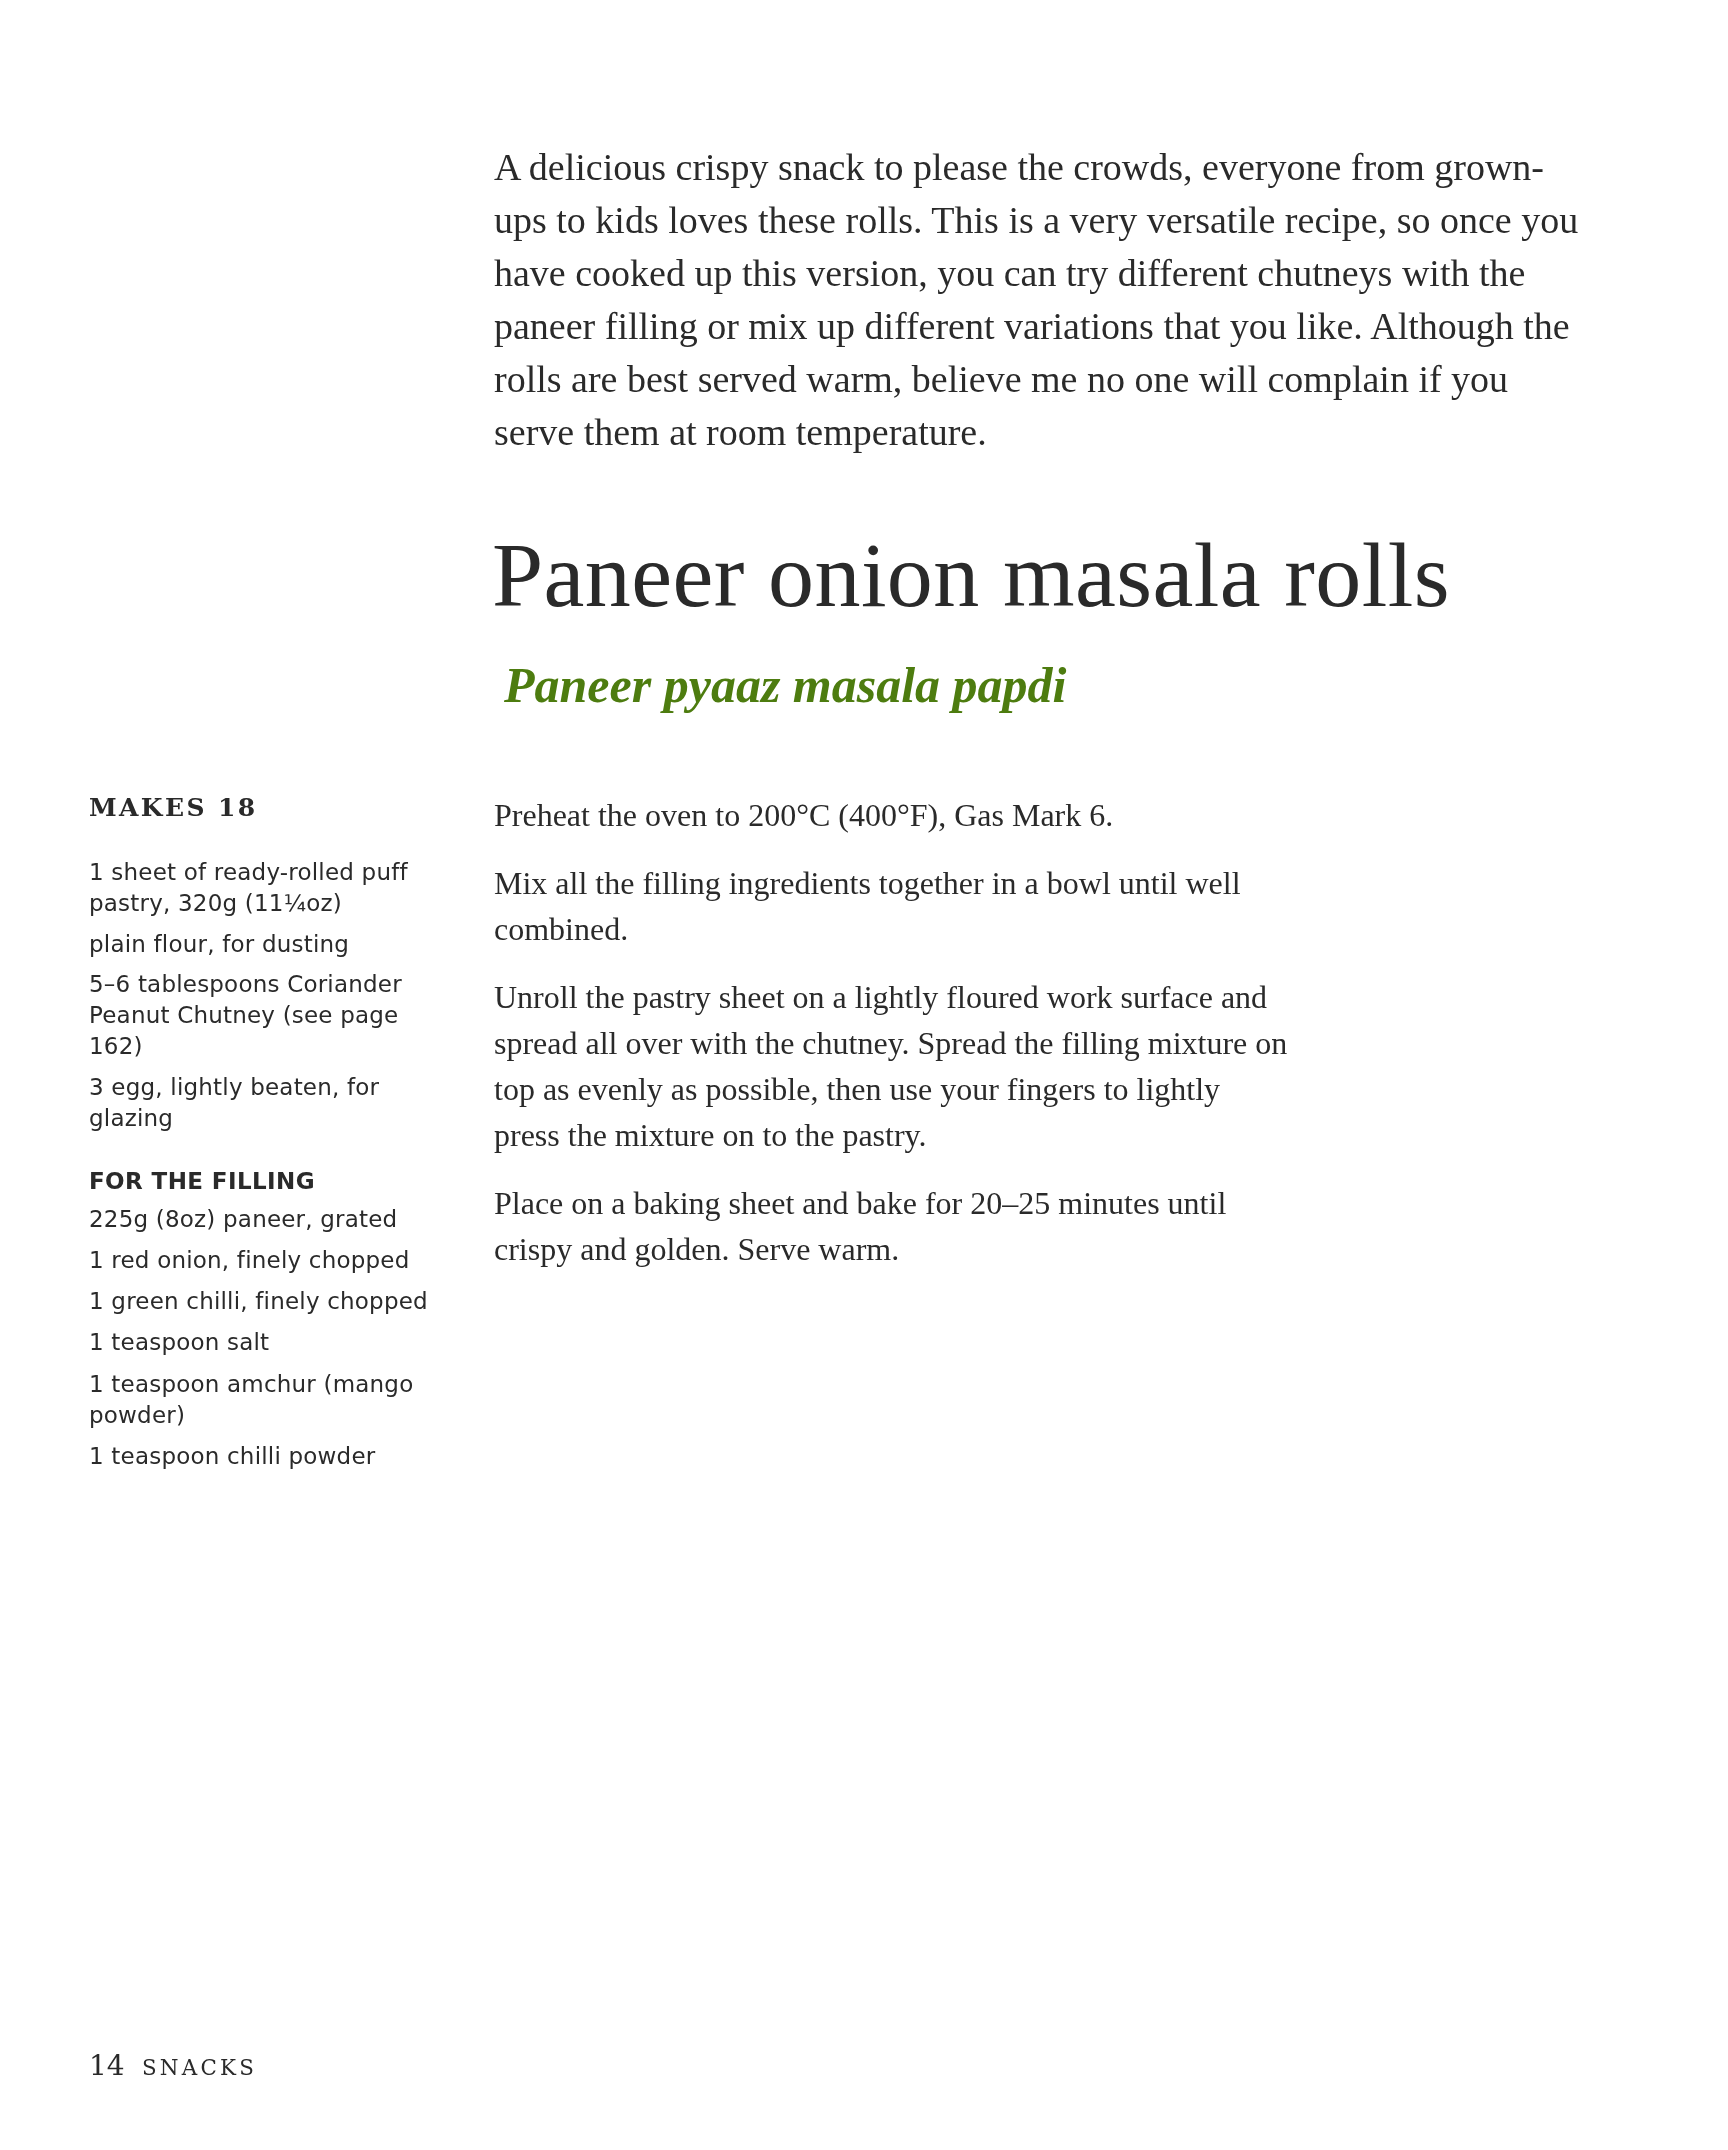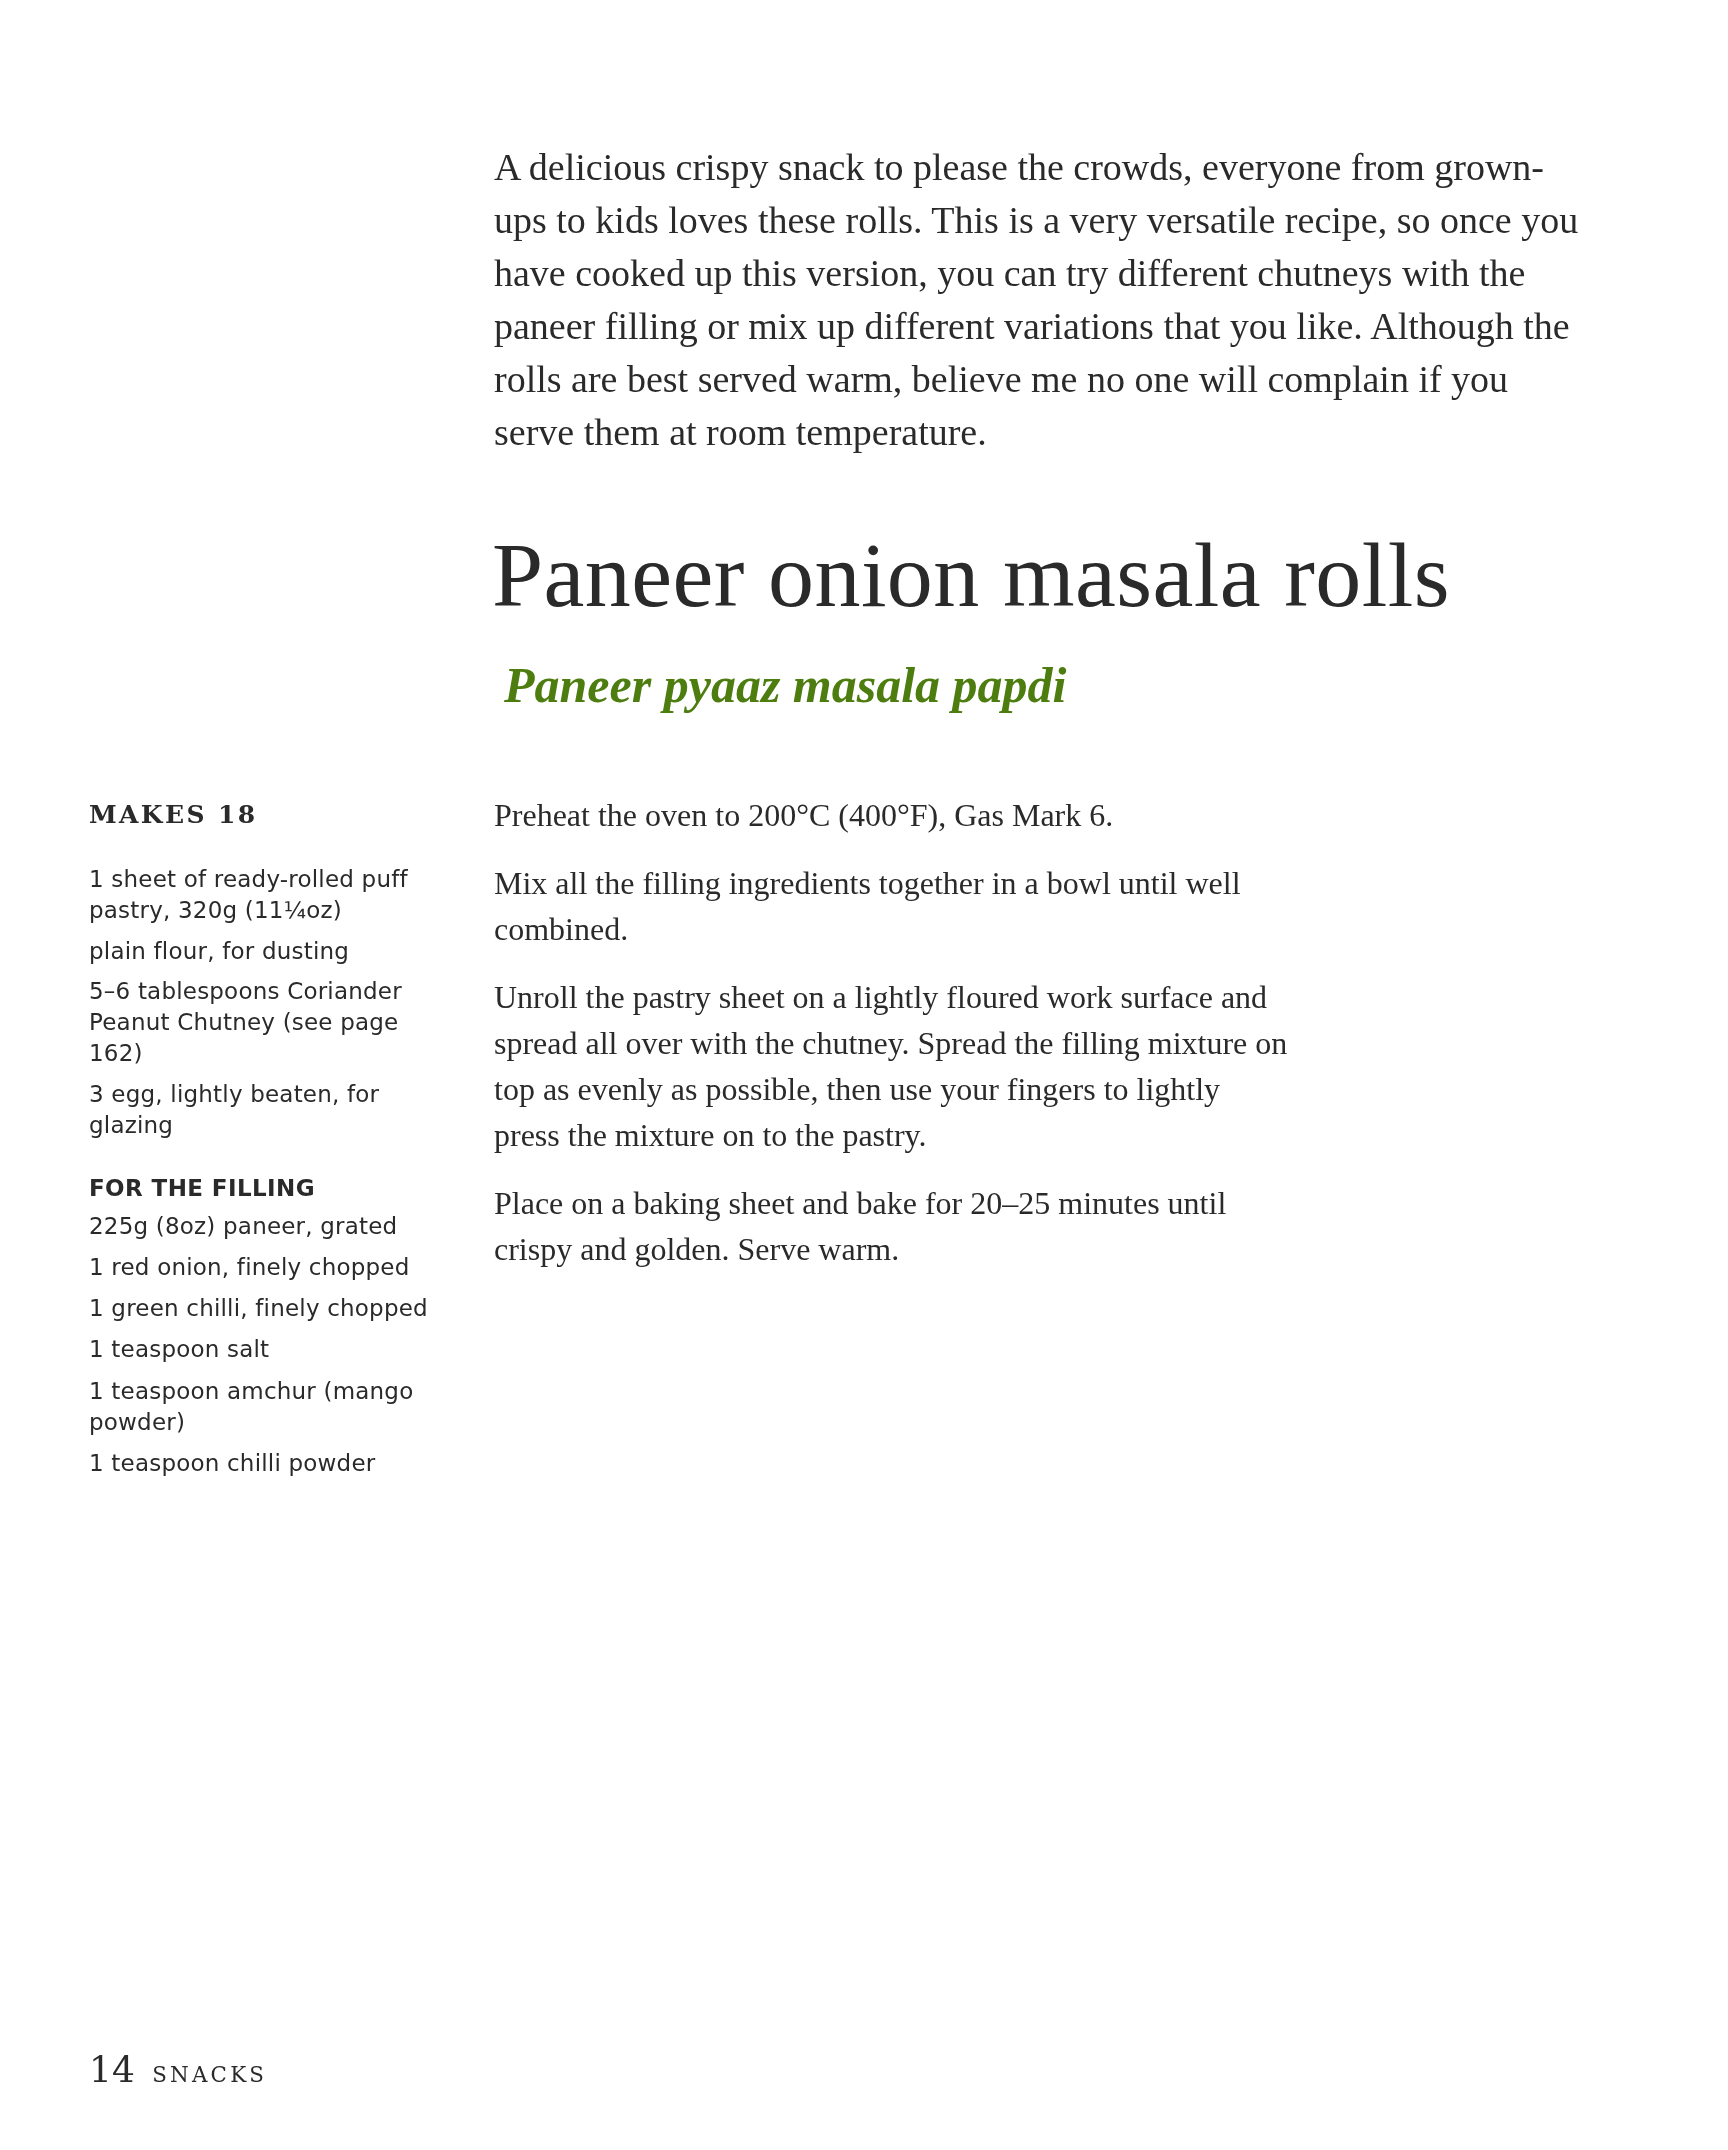--- a/index.html
+++ b/index.html
@@ -17,42 +17,42 @@
   }
   #subtitle {
     position: absolute; left: 494px; top: 652px; margin: 10px;
     font-family: "Liberation Serif", serif; font-style: italic;
     font-size: 50px; line-height: 47px; color: #4d7c0f;
   }
 
   #sidebar { position: absolute; left: 89px; top: 792px; width: 348px; }
   #makes {
     font-family: "DejaVu Serif", serif; font-weight: bold; font-size: 25px;
-    letter-spacing: 2.4px; color: #2a2a2a; margin: 7px 0 33px 0; line-height: 32px;
+    letter-spacing: 2.4px; color: #2a2a2a; margin: 0 0 33px 0; line-height: 32px;
   }
   .ing-list { list-style: none; margin: 0; padding: 0; }
   .ing-list li {
     font-family: "DejaVu Sans", sans-serif; font-size: 23px; line-height: 31px;
     color: #2a2a2a; margin-bottom: 9.5px; letter-spacing: 0.2px;
   }
   #filling-heading {
     font-family: "DejaVu Sans", sans-serif; font-weight: bold; font-size: 23px;
     line-height: 30px; color: #2a2a2a; margin: 32px 0 8px 0; letter-spacing: 0.4px;
   }
   .fill-list li { margin-bottom: 10.3px; }
 
   #method { position: absolute; left: 494px; top: 792px; width: 799px; }
   #method p {
     font-family: "Liberation Serif", serif; font-size: 32px; line-height: 46px;
     color: #2a2a2a; margin: 0 0 22px 0;
   }
 
   #footer { position: absolute; left: 89px; top: 2049px; }
   #page-number {
-    font-family: "DejaVu Serif", serif; font-size: 36px; color: #2a2a2a;
+    font-family: "DejaVu Serif", serif; font-size: 28px; color: #2a2a2a;
     vertical-align: baseline;
   }
   #section-name {
     font-family: "DejaVu Serif", serif; font-size: 21.4px; letter-spacing: 3.2px;
     color: #2a2a2a; margin-left: 14.2px; vertical-align: baseline;
   }
 </style>
 </head>
 <body>
 

